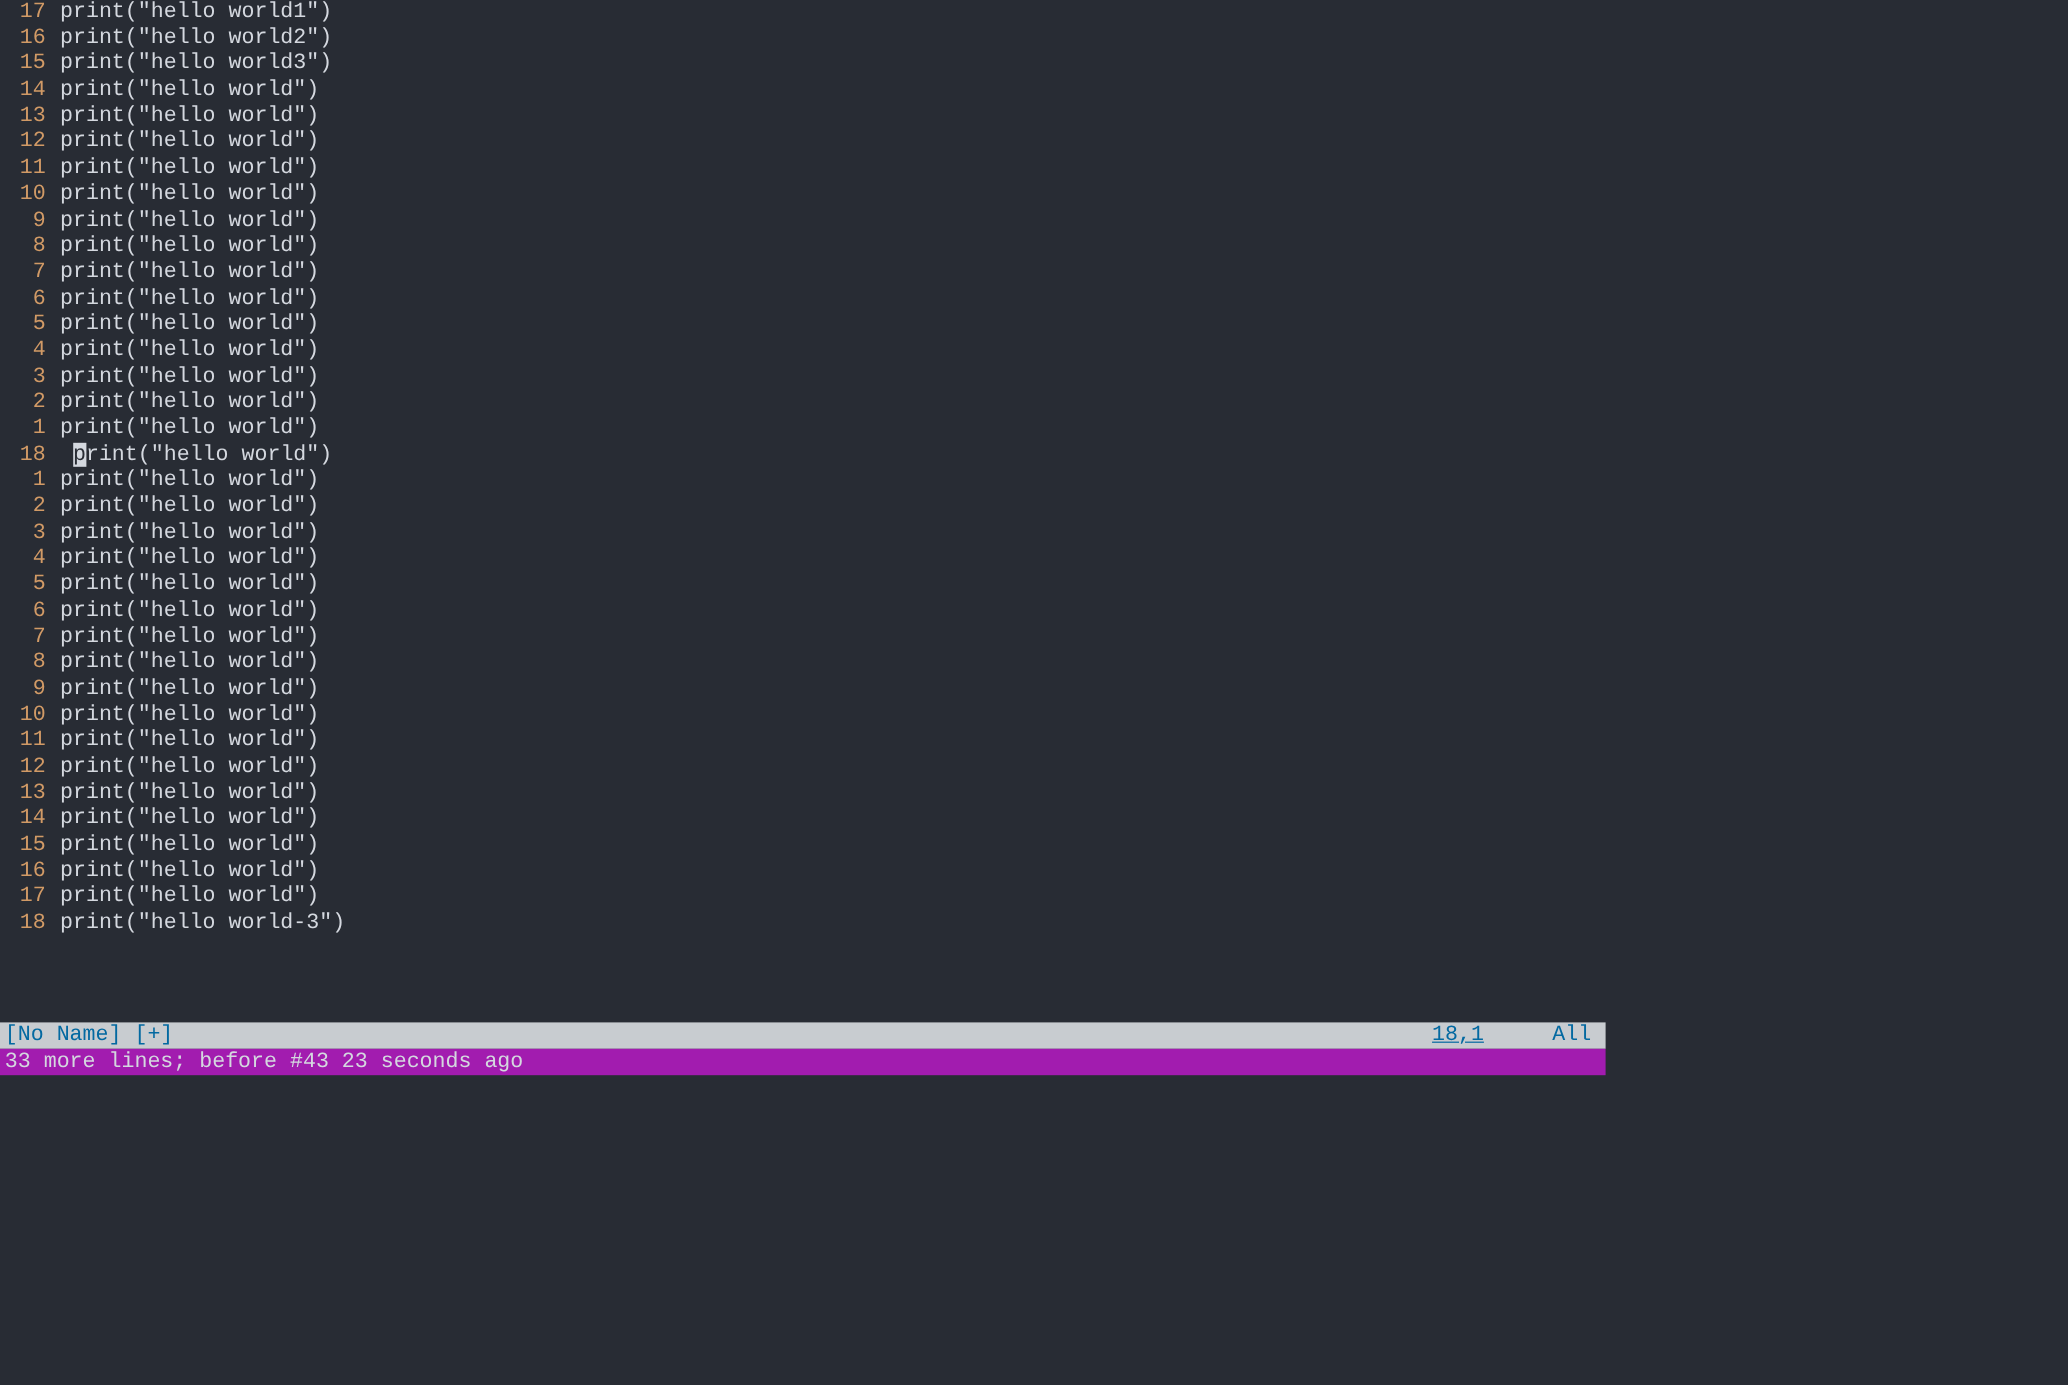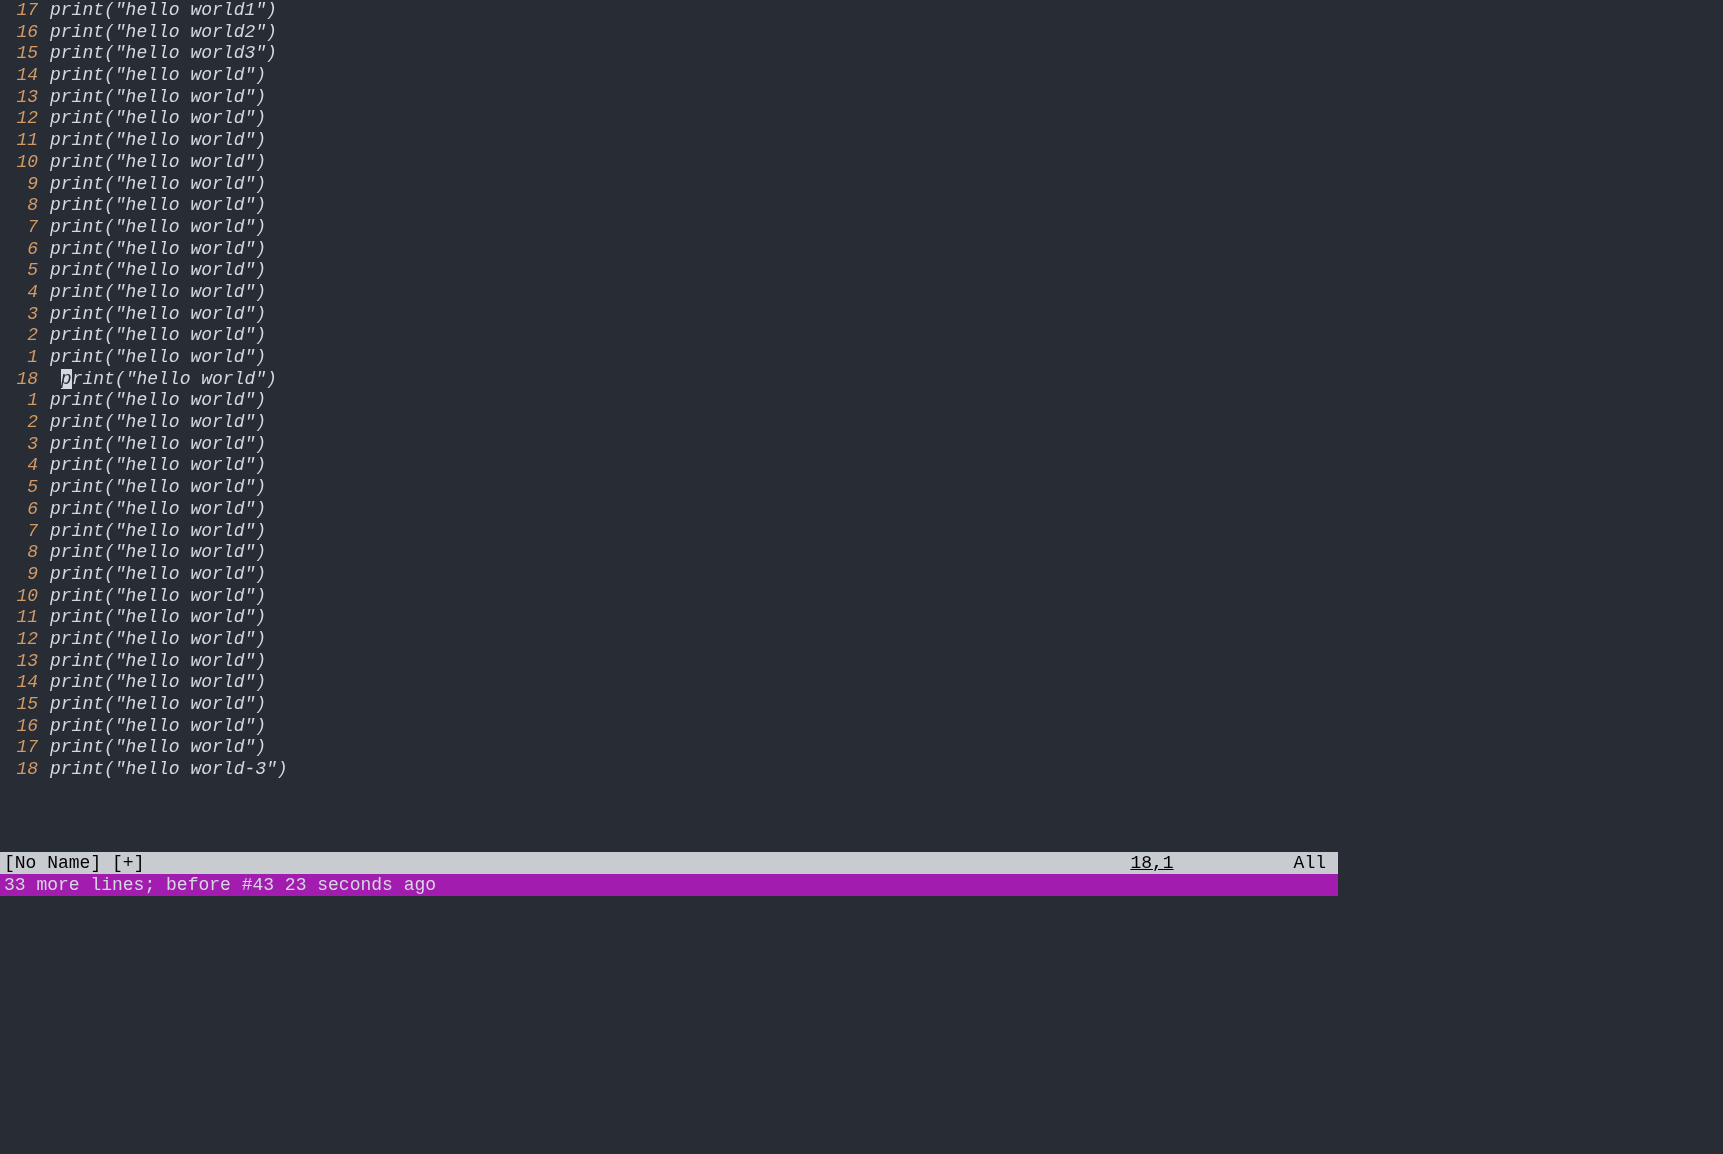--- a/index.html
+++ b/index.html
@@ -13,21 +13,20 @@
       font-size: 18px;
       color: #abb2bf;
       overflow: hidden;
       width: 1338px;
       height: 896px;
     }
     .editor {
       width: 100%;
       height: calc(100% - 44px);
       overflow: hidden;
-      font-style: italic;
     }
     .line {
       display: flex;
       height: 21.7px;
       line-height: 21.7px;
       white-space: pre;
     }
     .gutter {
       width: 40px;
       text-align: right;
@@ -41,32 +40,32 @@
     .code {
       padding-left: 10px;
       color: #d4d8df;
     }
     .cursor-char {
       background-color: #d4d8df;
       color: #282c34;
     }
     .status-bar {
       background-color: #c8ccd0;
-      color: #000000;
+      color: #0369a1;
       height: 22px;
       line-height: 22px;
       display: flex;
       padding: 0 4px;
       font-family: 'Consolas', 'Monaco', 'Courier New', monospace;
     }
     .status-left {
       flex-grow: 1;
     }
     .status-pos {
-      margin-right: 120px;
+      margin-right: 57px;
       text-decoration: underline;
     }
     .status-right {
       padding-right: 8px;
       text-align: center;
     }
     .message-bar {
       background-color: #a21caf;
       color: #d4d8df;
       height: 22px;

